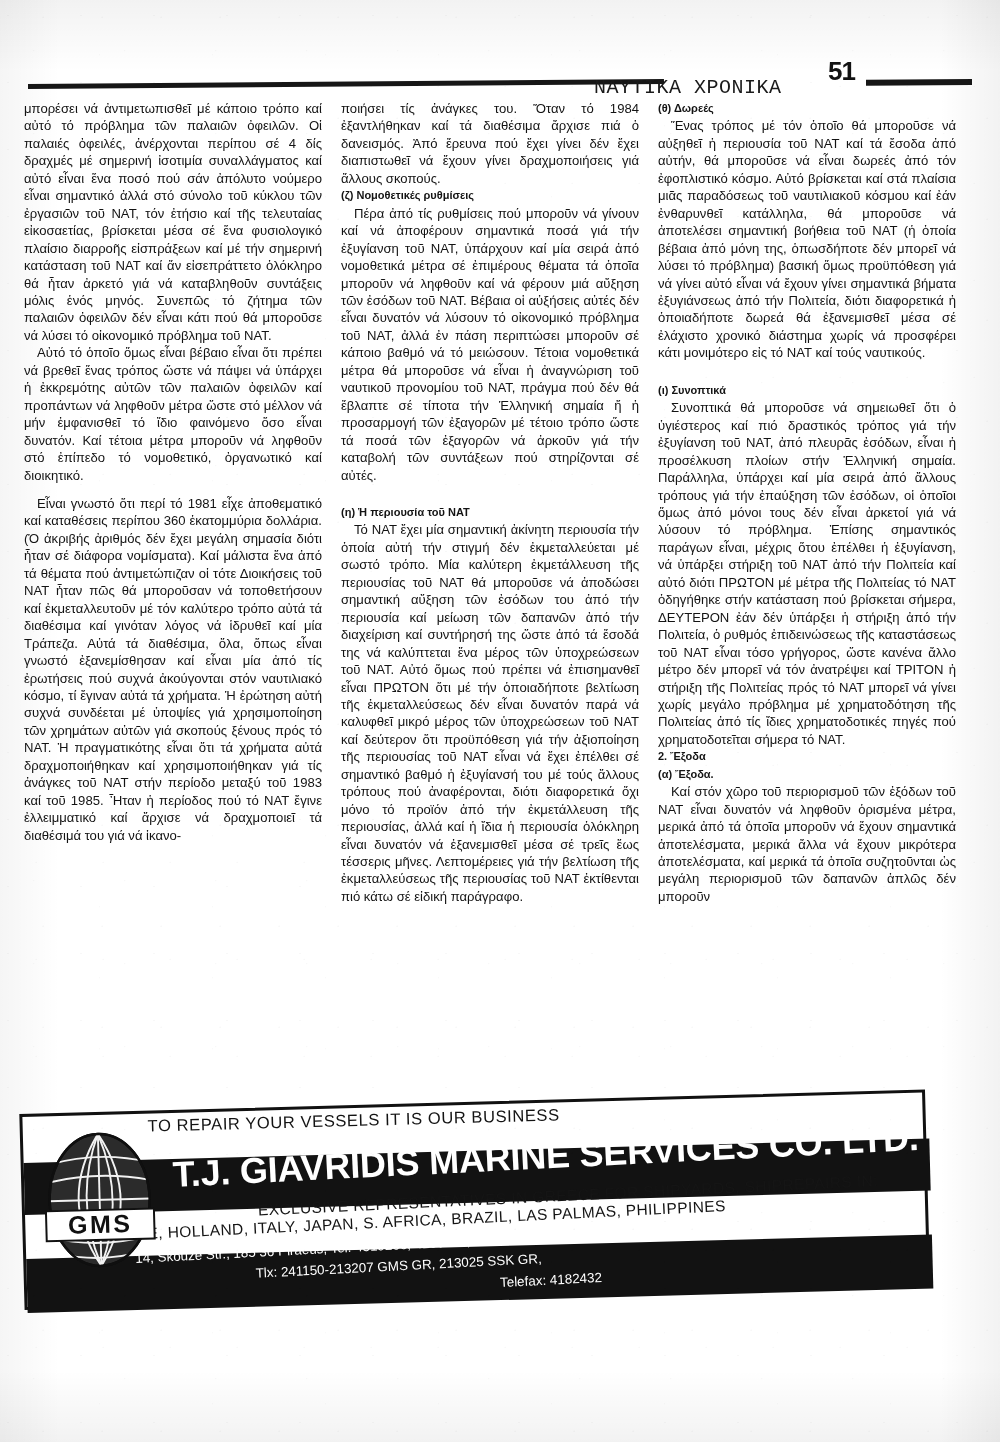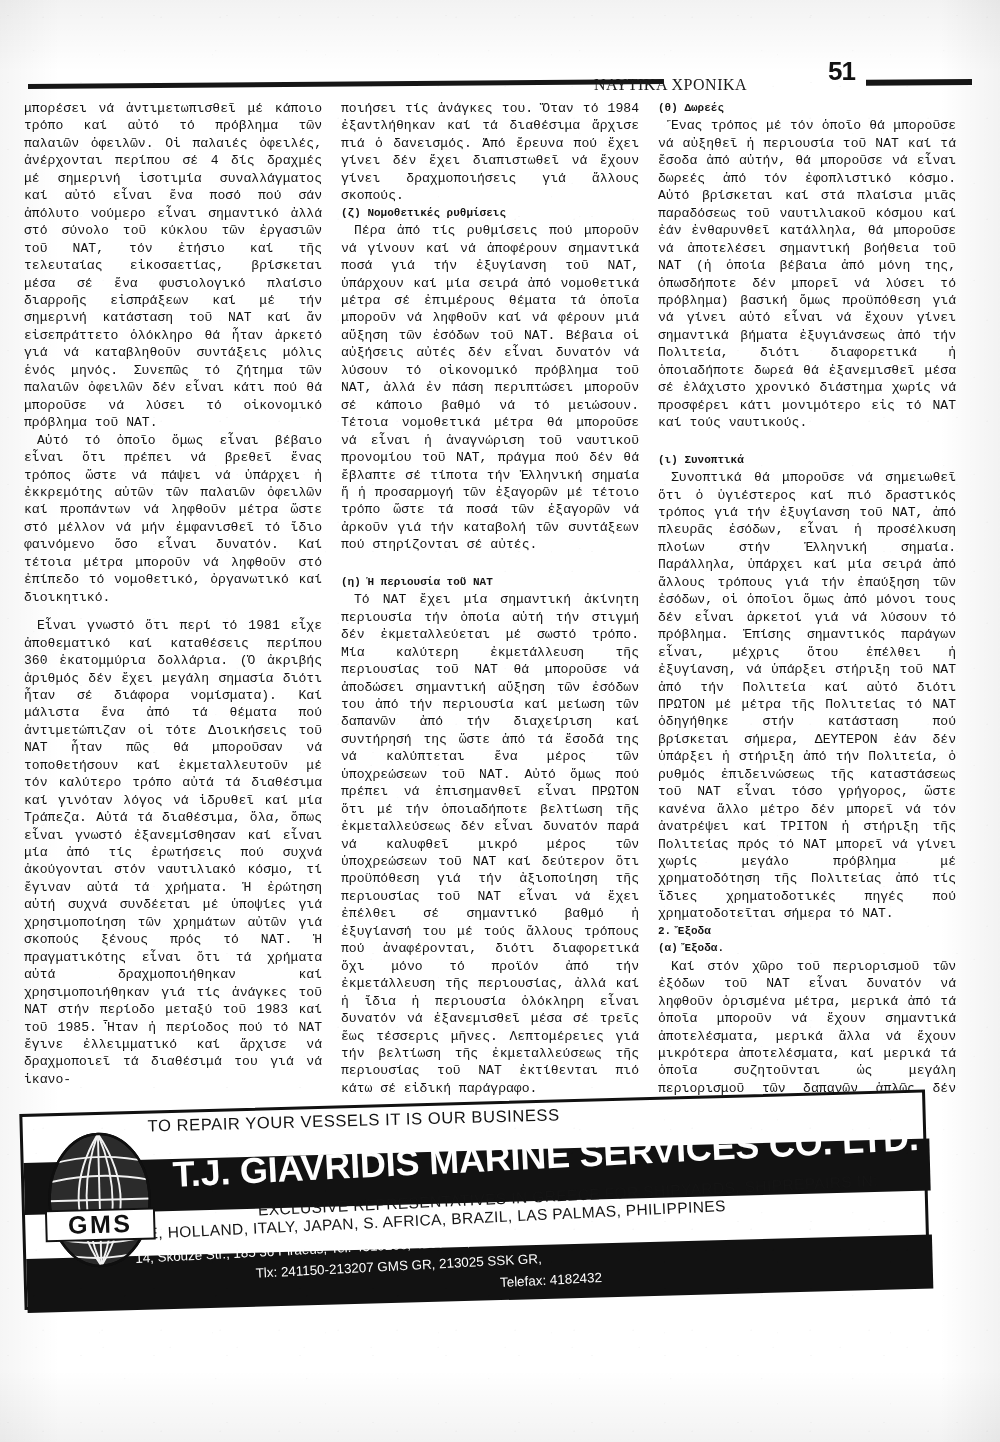--- a/index.html
+++ b/index.html
@@ -61,22 +61,22 @@
     width: 106px;
     height: 6px;
     background: #161616;
     transform: rotate(-0.4deg);
     transform-origin: right center;
   }
   .mast-title {
     position: absolute;
     left: 566px;
     top: 18px;
-    font-family: Liberation Serif, serif;
-    font-size: 16px;
+    font-family: Liberation Mono, monospace;
+    font-size: 20px;
     letter-spacing: .5px;
     color: #1a1a1a;
     white-space: nowrap;
   }
   .mast-folio {
     position: absolute;
     left: 800px;
     top: -2px;
     font-family: "Liberation Sans", sans-serif;
     font-size: 26px;
@@ -90,21 +90,21 @@
     position: absolute;
     left: 24px;
     top: 100px;
     width: 952px;
     display: flex;
     gap: 19px;
   }
   .col {
     width: 298px;
     color: #131313;
-    font-family: Liberation Mono, monospace;
+    font-family: Liberation Sans, sans-serif;
     font-size: 13.1px;
     line-height: 17.45px;
     text-align: justify;
     text-justify: inter-word;
     hyphens: manual;
   }
   .col p {
     margin: 0;
     text-indent: 13px;
   }

